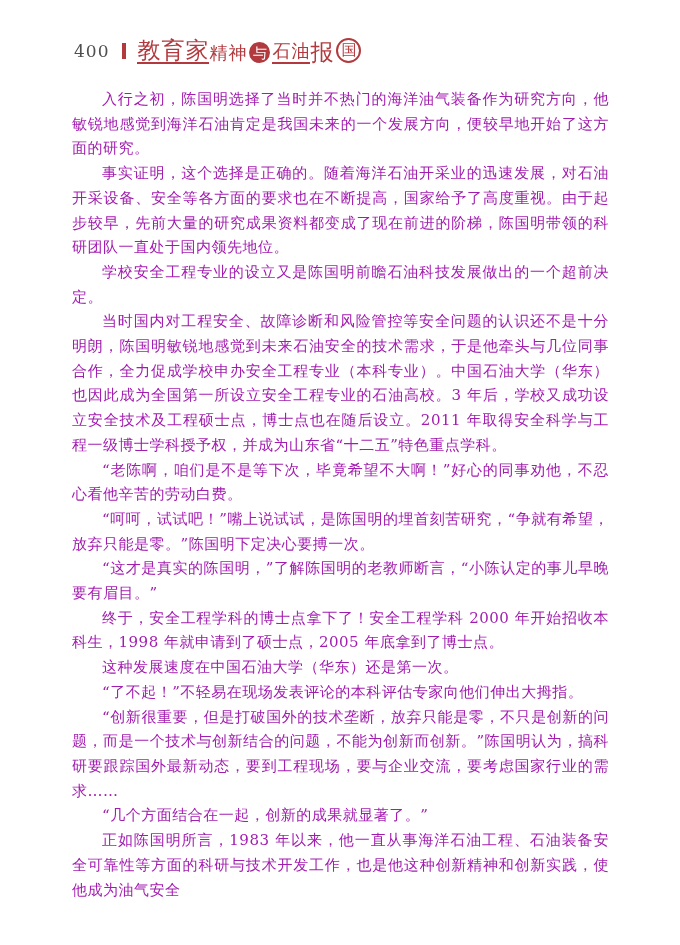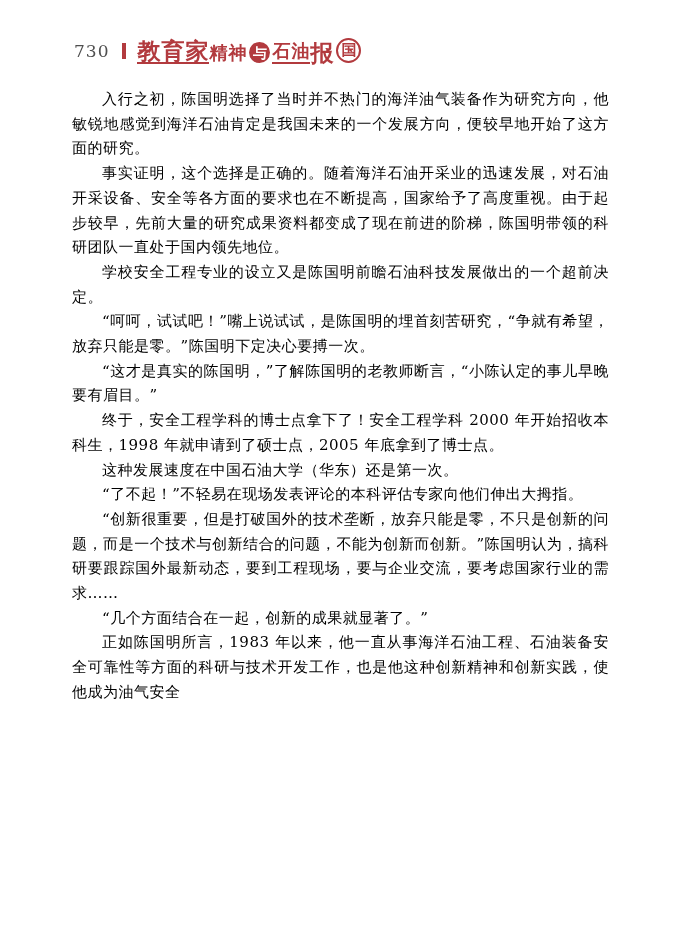--- a/index.html
+++ b/index.html
@@ -34,21 +34,21 @@
     display: inline-block;
     width: 4px;
     height: 16px;
     background: #b23a3e;
     margin: 0 11px 0 13px;
   }
   .logo {
     display: inline-flex;
     align-items: flex-end;
     color: #b23a3e;
-    font-weight: bold;
+    font-weight: normal;
     white-space: nowrap;
     line-height: 1;
     text-align: center;
   }
   .logo .seg-lg {
     font-size: 23px;
     letter-spacing: 1px;
   }
   .logo .seg-sm {
     font-size: 18px;
@@ -89,46 +89,48 @@
     left: 72px;
     width: 537px;
   }
   .page-body p {
     margin: 0;
     padding: 0;
     text-indent: 2em;
     text-align: justify;
     font-size: 15px;
     line-height: 24.7px;
-    color: #000000;
+    color: #a21caf;
     letter-spacing: 0.5px;
   }
 </style>
 </head>
 <body>
 
 <div class="page">
 
   <header class="page-header">
-    <span class="page-number">730</span>
+    <span class="page-number">400</span>
     <span class="header-bar"></span>
     <span class="logo">
       <span class="seg-lg u">教育家</span>
       <span class="seg-sm">精神</span>
       <span class="seg-circle-filled">与</span>
       <span class="seg-sm u">石油</span>
       <span class="seg-lg">报</span>
       <span class="seg-circle-outline">国</span>
     </span>
   </header>
 
   <main class="page-body">
       <p>入行之初，陈国明选择了当时并不热门的海洋油气装备作为研究方向，他敏锐地感觉到海洋石油肯定是我国未来的一个发展方向，便较早地开始了这方面的研究。</p>
       <p>事实证明，这个选择是正确的。随着海洋石油开采业的迅速发展，对石油开采设备、安全等各方面的要求也在不断提高，国家给予了高度重视。由于起步较早，先前大量的研究成果资料都变成了现在前进的阶梯，陈国明带领的科研团队一直处于国内领先地位。</p>
       <p>学校安全工程专业的设立又是陈国明前瞻石油科技发展做出的一个超前决定。</p>
+      <p>当时国内对工程安全、故障诊断和风险管控等安全问题的认识还不是十分明朗，陈国明敏锐地感觉到未来石油安全的技术需求，于是他牵头与几位同事合作，全力促成学校申办安全工程专业（本科专业）。中国石油大学（华东）也因此成为全国第一所设立安全工程专业的石油高校。3 年后，学校又成功设立安全技术及工程硕士点，博士点也在随后设立。2011 年取得安全科学与工程一级博士学科授予权，并成为山东省“十二五”特色重点学科。</p>
+      <p>“老陈啊，咱们是不是等下次，毕竟希望不大啊！”好心的同事劝他，不忍心看他辛苦的劳动白费。</p>
       <p>“呵呵，试试吧！”嘴上说试试，是陈国明的埋首刻苦研究，“争就有希望，放弃只能是零。”陈国明下定决心要搏一次。</p>
       <p>“这才是真实的陈国明，”了解陈国明的老教师断言，“小陈认定的事儿早晚要有眉目。”</p>
       <p>终于，安全工程学科的博士点拿下了！安全工程学科 2000 年开始招收本科生，1998 年就申请到了硕士点，2005 年底拿到了博士点。</p>
       <p>这种发展速度在中国石油大学（华东）还是第一次。</p>
       <p>“了不起！”不轻易在现场发表评论的本科评估专家向他们伸出大拇指。</p>
       <p>“创新很重要，但是打破国外的技术垄断，放弃只能是零，不只是创新的问题，而是一个技术与创新结合的问题，不能为创新而创新。”陈国明认为，搞科研要跟踪国外最新动态，要到工程现场，要与企业交流，要考虑国家行业的需求……</p>
       <p>“几个方面结合在一起，创新的成果就显著了。”</p>
       <p>正如陈国明所言，1983 年以来，他一直从事海洋石油工程、石油装备安全可靠性等方面的科研与技术开发工作，也是他这种创新精神和创新实践，使他成为油气安全</p>
     </main>
 

